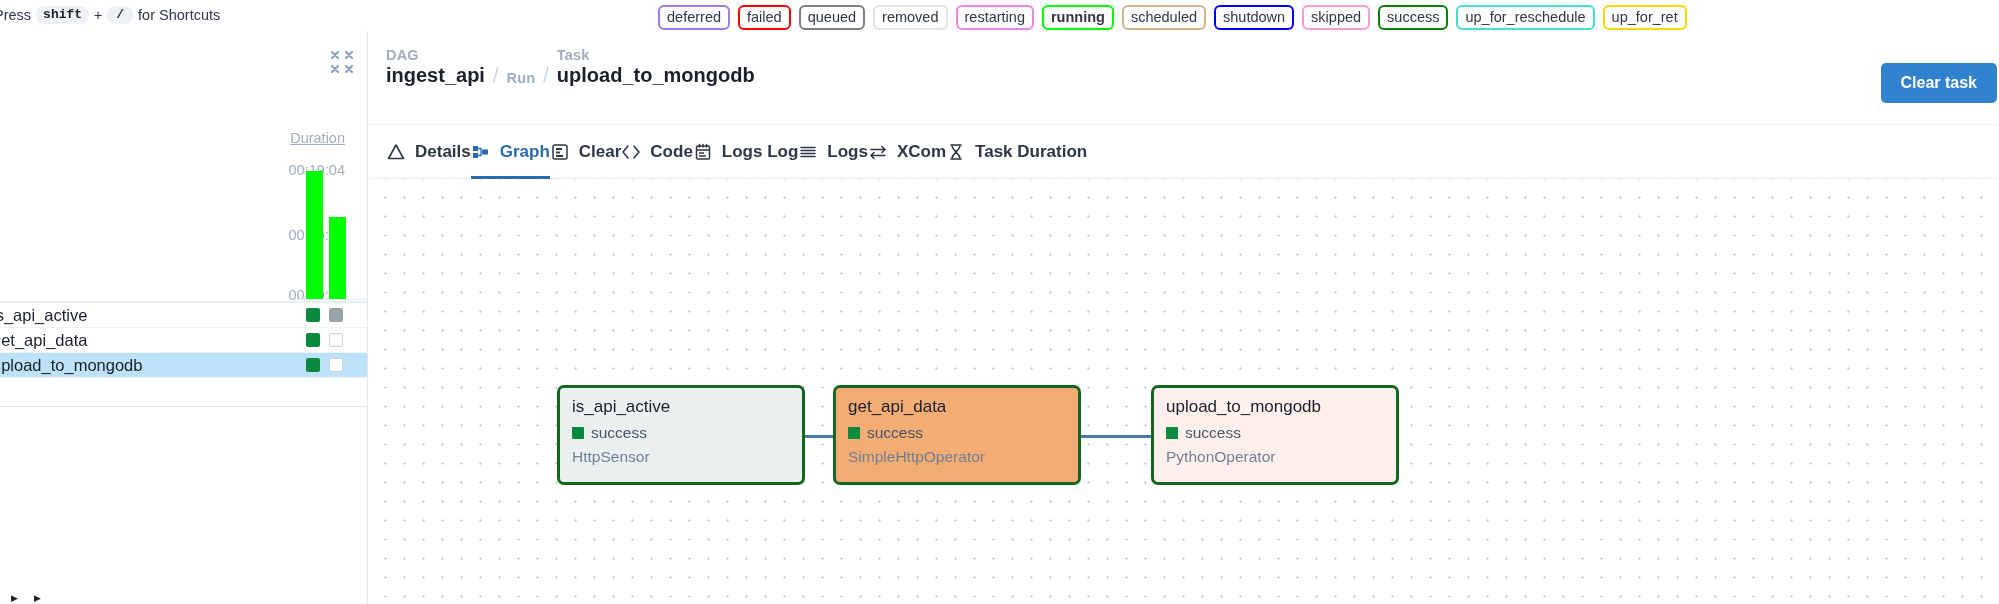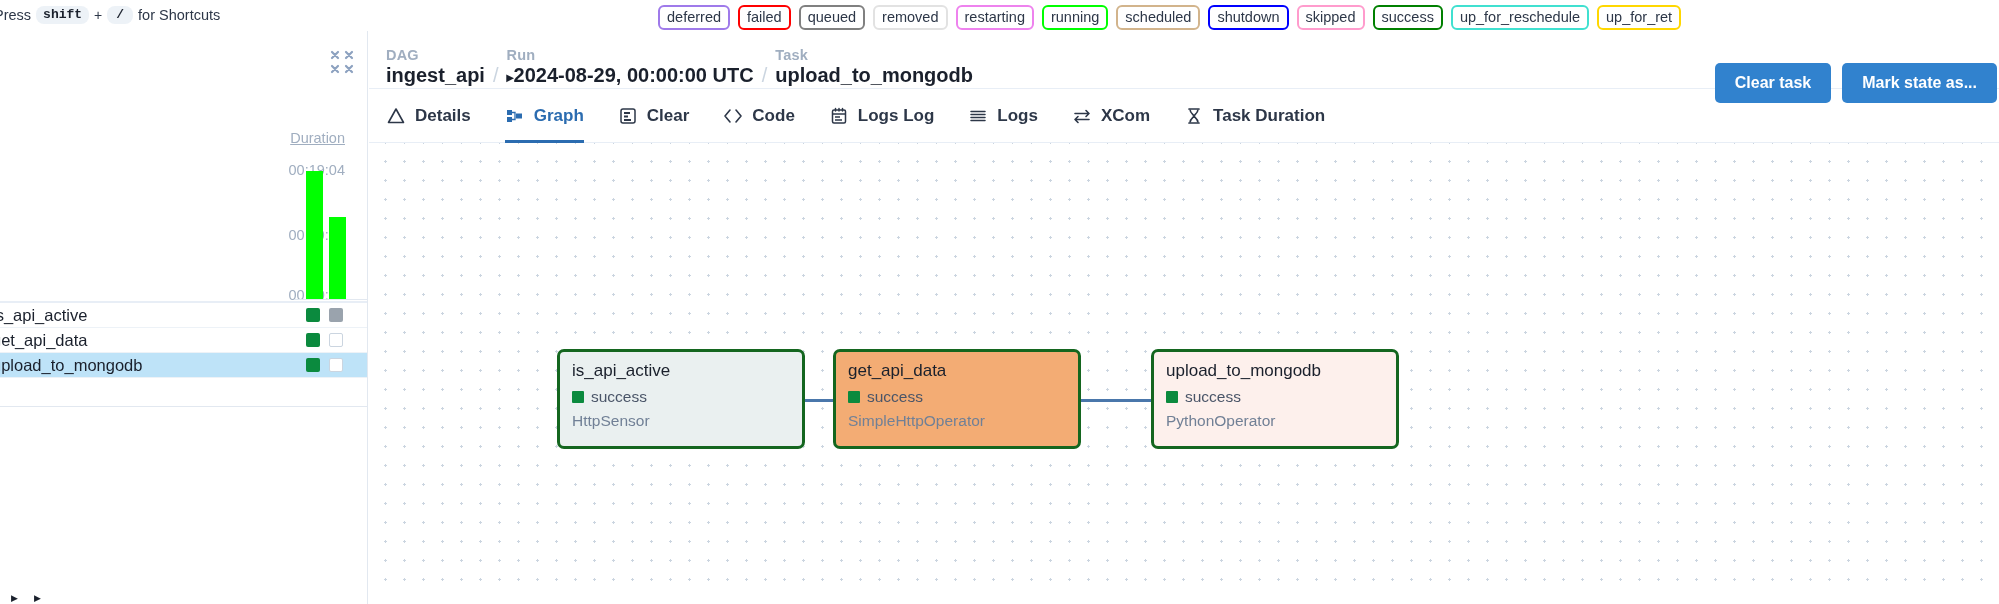--- a/index.html
+++ b/index.html
@@ -127,21 +127,21 @@
     height: 1px; background: #e2e8f0;
   }
 
   
   .right-pane {
     position: absolute; left: 369px; top: 31px;
     width: 1630px; height: 573px;
     background: #ffffff;
   }
   .breadcrumb-bar {
-    position: relative; height: 58px;
+    position: relative; height: 94px;
     border-bottom: 1px solid #e8eef6;
   }
   .bc-wrap {
     position: absolute; left: 17px; top: 16px;
     display: flex; align-items: flex-end; gap: 0px;
   }
   .bc-group { display: flex; flex-direction: column; }
   .bc-kind {
     font-size: 14.5px; color: #a0aec0; font-weight: bold;
     letter-spacing: 0.2px; margin-bottom: 1px;
@@ -166,21 +166,21 @@
     padding: 11px 20px;
     font-size: 16px; font-weight: bold;
     font-family: "Liberation Sans", sans-serif;
     cursor: pointer; white-space: nowrap;
   }
 
   .tabbar {
     position: relative; height: 54px;
     border-bottom: 1px solid #e8eef6;
     display: flex; align-items: center;
-    padding-left: 17px; gap: 34px;
+    padding-left: 17px; 
   }
   .tab {
     display: flex; align-items: center; gap: 9px;
     height: 54px;
     font-size: 17px; font-weight: bold; color: #2d3748;
     cursor: pointer; white-space: nowrap;
   }
   .tab.active { color: #2b6cb0; box-shadow: inset 0 -3px 0 #2b6cb0; }
   .tab-ico {
     display: inline-flex; align-items: center; justify-content: center;
@@ -234,21 +234,21 @@
     <span class="plus">+</span>
     <span class="kbd slash">/</span>
     <span>for Shortcuts</span>
   </div>
   <div class="legend" id="legend-container">
       <div class="legend-badge" style="border-color: rgb(159, 122, 234);">deferred</div>
       <div class="legend-badge" style="border-color: rgb(255, 0, 0);">failed</div>
       <div class="legend-badge" style="border-color: rgb(128, 128, 128);">queued</div>
       <div class="legend-badge" style="border-color: rgb(226, 226, 226);">removed</div>
       <div class="legend-badge" style="border-color: rgb(238, 130, 238);">restarting</div>
-      <div class="legend-badge" style="border-color: rgb(0, 255, 0);">running</div>
+      <div class="legend-badge" style="border-color: rgb(0, 255, 0); font-weight: bold;">running</div>
       <div class="legend-badge" style="border-color: rgb(210, 180, 140);">scheduled</div>
       <div class="legend-badge" style="border-color: rgb(0, 0, 255);">shutdown</div>
       <div class="legend-badge" style="border-color: rgb(255, 156, 205); text-align: right;">skipped</div>
       <div class="legend-badge" style="border-color: rgb(0, 128, 0);">success</div>
       <div class="legend-badge" style="border-color: rgb(64, 224, 208);">up_for_reschedule</div>
       <div class="legend-badge" style="border-color: rgb(255, 215, 0);">up_for_ret</div>
     </div>
 </div>
 
 <div class="left-panel">
@@ -309,34 +309,30 @@
 
   <div class="breadcrumb-bar">
     <div class="bc-wrap">
       <div class="bc-group">
         <span class="bc-kind">DAG</span>
         <span class="bc-value">ingest_api</span>
       </div>
       <span class="bc-slash">/</span>
       <div class="bc-group">
         <span class="bc-kind">Run</span>
-        <span class="bc-value">
-          <span class="run-caret">▸</span><span>2024-08-29, 00:00:00 UTC</span>
-        </span>
       </div>
       <span class="bc-slash">/</span>
       <div class="bc-group">
         <span class="bc-kind">Task</span>
         <span class="bc-value">upload_to_mongodb</span>
       </div>
     </div>
 
     <div class="hdr-actions">
       <button class="btn-primary">Clear task</button>
-      <button class="btn-primary">Mark state as...</button>
     </div>
   </div>
 
   <div class="tabbar" id="tabbar">
       <div class="tab">
         <span class="tab-ico">
           <svg width="18" height="18" viewBox="0 0 18 18">
             <path d="M9 2 L16.5 15.5 H1.5 Z" fill="none" stroke="currentColor" stroke-width="1.6" stroke-linejoin="round"></path>
           </svg>
         </span>

